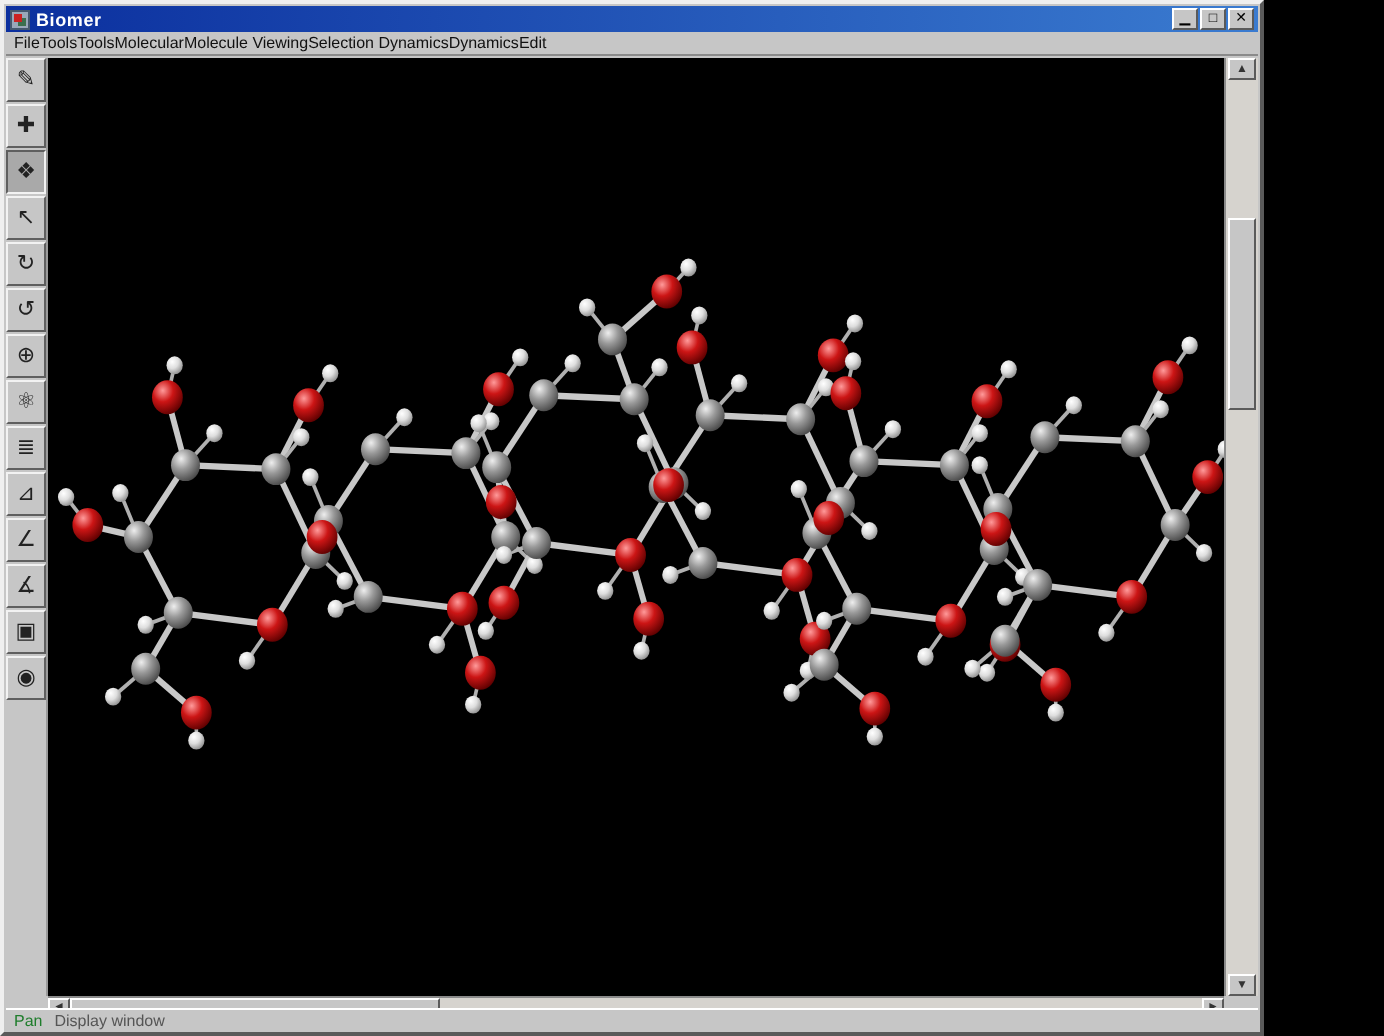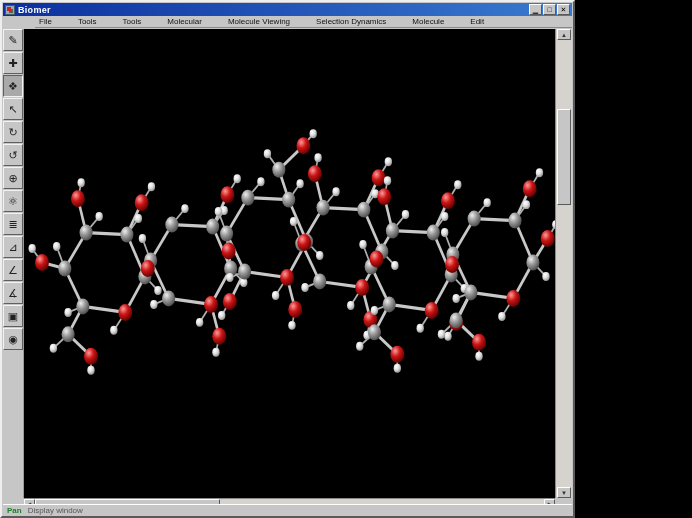--- a/index.html
+++ b/index.html
@@ -1,18 +1,18 @@
 <!DOCTYPE html>
 <html><head>
 <meta charset="utf-8">
 <style>
   * { margin:0; padding:0; box-sizing:border-box; }
   html,body { width:692px; height:518px; background:#000; font-family:"Liberation Sans", sans-serif; }
   .window {
-    position:relative; width:575px; height:518px;
+    position:relative; width:632px; height:518px;
     background:#c6c6c6;
     border:2px solid;
     border-color:#efefef #5a5a5a #5a5a5a #efefef;
     overflow:hidden;
   }
   
   .titlebar {
     position:absolute; left:1px; top:1px; right:1px; height:13px;
     background:linear-gradient(90deg,#0b2f9e,#3a7bd0);
     display:flex; align-items:center; padding:0 2px; color:#fff;
@@ -22,23 +22,23 @@
   .app-icon::before { content:""; position:absolute; right:1px; bottom:1px; width:4px; height:4px; background:#3d6f4d; }
   .title-text { font-size:9px; font-weight:bold; letter-spacing:.3px; line-height:12px; white-space:nowrap; }
   .win-controls { margin-left:auto; display:flex; gap:1px; }
   .win-btn {
     width:13px; height:11px; font-size:7px; line-height:9px; text-align:center; color:#000;
     background:#c6c6c6; border:1px solid; border-color:#fff #5a5a5a #5a5a5a #fff;
   }
   
   .menubar {
     position:absolute; left:1px; top:14px; right:1px; height:12px;
-    background:#c6c6c6; display:flex; align-items:center; gap:26px;
+    background:#c6c6c6; display:flex; align-items:center; 
     padding-left:4px; border-bottom:1px solid #8a8a8a; font-size:8px; color:#111;
-    white-space:nowrap; overflow:hidden;margin-left:32px;
+    white-space:nowrap; overflow:hidden;
   }
   .menu-item { line-height:11px; }
   
   .body { position:absolute; left:1px; top:27px; right:1px; height:469px; background:#c6c6c6; }
   .toolbar { position:absolute; left:0; top:0; bottom:0; width:21px; background:#c6c6c6; border-right:1px solid #9a9a9a; }
   .tool {
     width:20px; height:22px; margin:0 0 1px 0; background:#c6c6c6;
     border:1px solid; border-color:#f2f2f2 #5f5f5f #5f5f5f #f2f2f2;
     display:flex; align-items:center; justify-content:center;
   }
@@ -59,21 +59,21 @@
   .hscroll .left { left:0; top:0; bottom:0; width:11px; line-height:8px; }
   .hscroll .right { right:0; top:0; bottom:0; width:11px; line-height:8px; }
   .hthumb { position:absolute; left:11px; top:0; bottom:0; width:185px; background:#c6c6c6; border:1px solid; border-color:#fff #5a5a5a #5a5a5a #fff; }
   .corner { position:absolute; right:1px; top:496px; width:17px; height:10px; background:#c6c6c6; }
   
   .statusbar {
     position:absolute; left:1px; right:1px; bottom:1px; height:11px;
     background:#c6c6c6; border-top:1px solid #fff; display:flex; align-items:center;
     font-size:8px; padding-left:4px; gap:6px; color:#555;
   }
-  .status-indicator { color:#1f7d2c; font-weight:bold; }
+  .status-indicator { color:#1f7d2c; font-weight:normal; }
 </style>
 </head>
 <body>
 
 <div class="window">
 
   <div class="titlebar">
     <div class="app-icon"></div>
     <span class="title-text">Biomer</span>
     <div class="win-controls">
@@ -83,21 +83,21 @@
       </div>
   </div>
 
   <div class="menubar">
       <span class="menu-item">File</span>
       <span class="menu-item">Tools</span>
       <span class="menu-item">Tools</span>
       <span class="menu-item">Molecular</span>
       <span class="menu-item">Molecule Viewing</span>
       <span class="menu-item">Selection Dynamics</span>
-      <span class="menu-item">Molecule</span>
+      <span class="menu-item">Dynamics</span>
       <span class="menu-item">Edit</span>
     </div>
 
   <div class="body">
     <div class="toolbar">
         <div class="tool">
           <span class="tool-glyph">✎</span>
         </div>
         <div class="tool">
           <span class="tool-glyph">✚</span>

